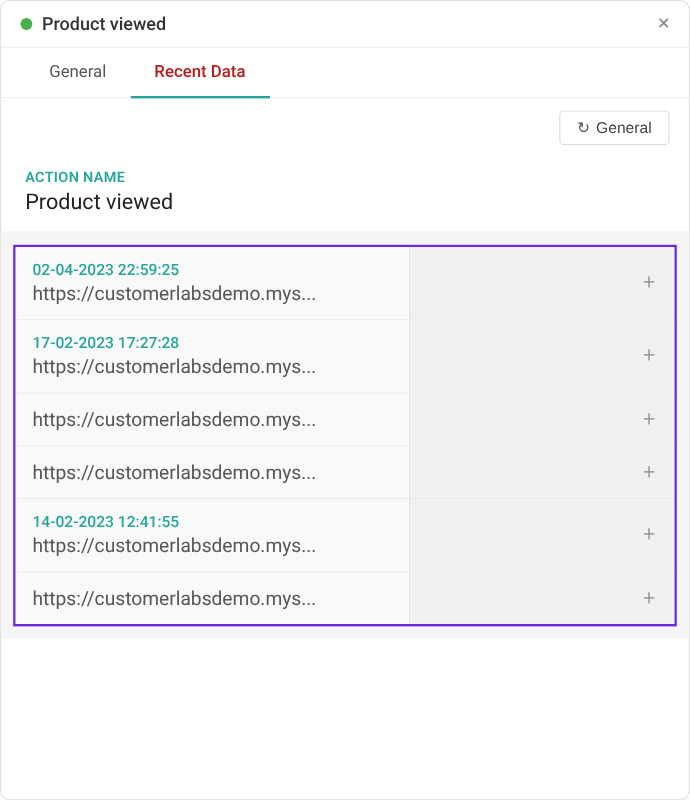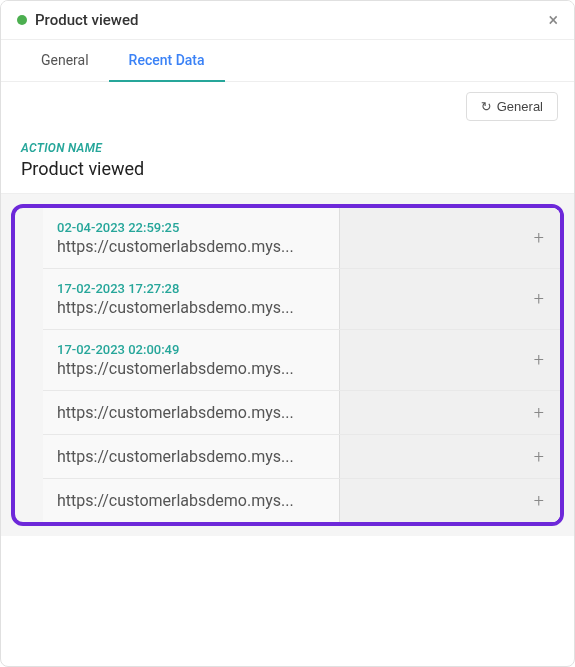--- a/index.html
+++ b/index.html
@@ -59,21 +59,21 @@
     .tab {
       padding: 12px 20px;
       font-size: 14px;
       color: #555;
       cursor: pointer;
       border-bottom: 2px solid transparent;
       margin-bottom: -1px;
     }
 
     .tab.active {
-      color: #3b82f6;
+      color: #b91c1c;
       border-bottom: 2px solid #26a69a;
       font-weight: 500;
     }
 
     .toolbar {
       display: flex;
       justify-content: flex-end;
       padding: 10px 16px;
       background: #fff;
     }
@@ -102,39 +102,37 @@
       border-bottom: 1px solid #eee;
     }
 
     .action-label {
       font-size: 12px;
       color: #26a69a;
       font-weight: 600;
       text-transform: uppercase;
       letter-spacing: 0.3px;
       margin-bottom: 3px;
-      font-style: italic;
     }
 
     .action-value {
       font-size: 18px;
       font-weight: 400;
       color: #222;
     }
 
     .data-list {
       background: #f5f5f5;
       padding: 10px 10px;
     }
 
     .data-list-inner {
-      border: 4px solid #6d28d9;
-      border-radius: 12px;
+      border: 2px solid #6d28d9;
+      border-radius: 0;
       overflow: hidden;
-      padding-left: 28px;
     }
 
     .data-item {
       display: flex;
       align-items: center;
       background: #f9f9f9;
       border-bottom: 1px solid #e8e8e8;
     }
 
     .data-item:last-child {
@@ -227,39 +225,39 @@
           <div class="data-item-timestamp">17-02-2023 17:27:28</div>
           <div class="data-item-url">https://customerlabsdemo.mys...</div>
         </div>
         <div class="divider"></div>
         <div class="data-item-right">
           <span class="plus-icon">+</span>
         </div>
       </div>
       <div class="data-item">
         <div class="data-item-left">
-          <div class="data-item-timestamp">17-02-2023 02:00:49</div>
-          <div class="data-item-url">https://customerlabsdemo.mys...</div>
-        </div>
-        <div class="divider"></div>
-        <div class="data-item-right">
-          <span class="plus-icon">+</span>
-        </div>
-      </div>
-      <div class="data-item">
-        <div class="data-item-left">
-          <div class="data-item-url">https://customerlabsdemo.mys...</div>
-        </div>
-        <div class="divider"></div>
-        <div class="data-item-right">
-          <span class="plus-icon">+</span>
-        </div>
-      </div>
-      <div class="data-item">
-        <div class="data-item-left">
+          <div class="data-item-url">https://customerlabsdemo.mys...</div>
+        </div>
+        <div class="divider"></div>
+        <div class="data-item-right">
+          <span class="plus-icon">+</span>
+        </div>
+      </div>
+      <div class="data-item">
+        <div class="data-item-left">
+          <div class="data-item-url">https://customerlabsdemo.mys...</div>
+        </div>
+        <div class="divider"></div>
+        <div class="data-item-right">
+          <span class="plus-icon">+</span>
+        </div>
+      </div>
+      <div class="data-item">
+        <div class="data-item-left">
+          <div class="data-item-timestamp">14-02-2023 12:41:55</div>
           <div class="data-item-url">https://customerlabsdemo.mys...</div>
         </div>
         <div class="divider"></div>
         <div class="data-item-right">
           <span class="plus-icon">+</span>
         </div>
       </div>
       <div class="data-item">
         <div class="data-item-left">
           <div class="data-item-url">https://customerlabsdemo.mys...</div>

